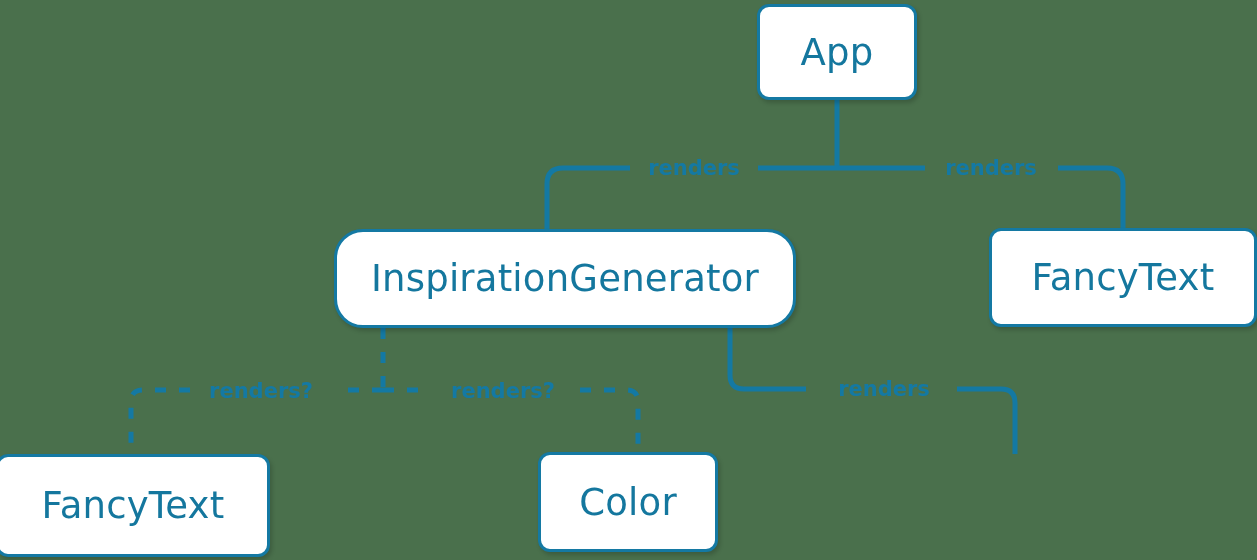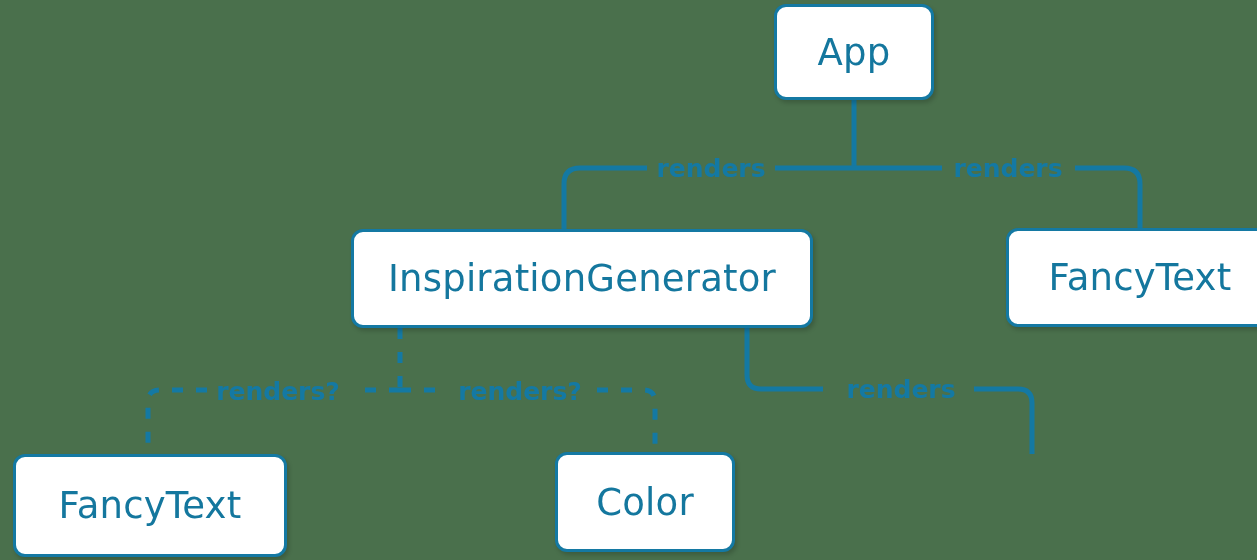--- a/index.html
+++ b/index.html
@@ -9,21 +9,21 @@
   body {
     width: 1257px;
     height: 560px;
     background: #4a704c;
     font-family: "DejaVu Sans", sans-serif;
     overflow: hidden;
     position: relative;
   }
   #diagram-root {
     position: absolute;
-    left: 17px;
+    left: 0;
     top: 0;
     width: 1067px;
     height: 560px;
   }
   svg.edges {
     position: absolute;
     left: 0;
     top: 0;
     width: 1257px;
     height: 560px;
@@ -43,21 +43,21 @@
   .node-label {
     color: #14779e;
     font-size: 37px;
     line-height: 1;
     white-space: nowrap;
     letter-spacing: 0.2px;
   }
   .edge-label {
     position: absolute;
     color: #1479a3;
-    font-size: 25px;
+    font-size: 21px;
     line-height: 1;
     white-space: nowrap;
     font-weight: 600;
     transform: translate(-50%, -50%);
   }
 </style>
 </head>
 <body>
 
 <div id="diagram-root">
@@ -76,21 +76,21 @@
 
     <path d="M 383 390 L 420 390 M 580 390 L 626 390 Q 638 390 638 402 L 638 452" fill="none" stroke="#1479a3" stroke-width="5" stroke-dasharray="11 13" stroke-linecap="butt"></path>
 
     <path d="M 730 328 L 730 375 Q 730 389 744 389 L 806 389 M 957 389 L 1001 389 Q 1015 389 1015 403 L 1015 454" fill="none" stroke="#1479a3" stroke-width="5"></path>
   </svg>
 
   <div class="node" style="left:757px; top:4px; width:160px; height:96px;">
     <span class="node-label">App</span>
   </div>
 
-  <div class="node" style="left:334px; top:229px; width:462px; height:99px;">
+  <div class="node" style="left:334px; top:229px; width:462px; height:99px;border-radius:29px;">
     <span class="node-label">InspirationGenerator</span>
   </div>
 
   <div class="node" style="left:989px; top:228px; width:268px; height:99px;">
     <span class="node-label">FancyText</span>
   </div>
 
   <div class="node" style="left:-4px; top:454px; width:274px; height:103px;">
     <span class="node-label">FancyText</span>
   </div>

